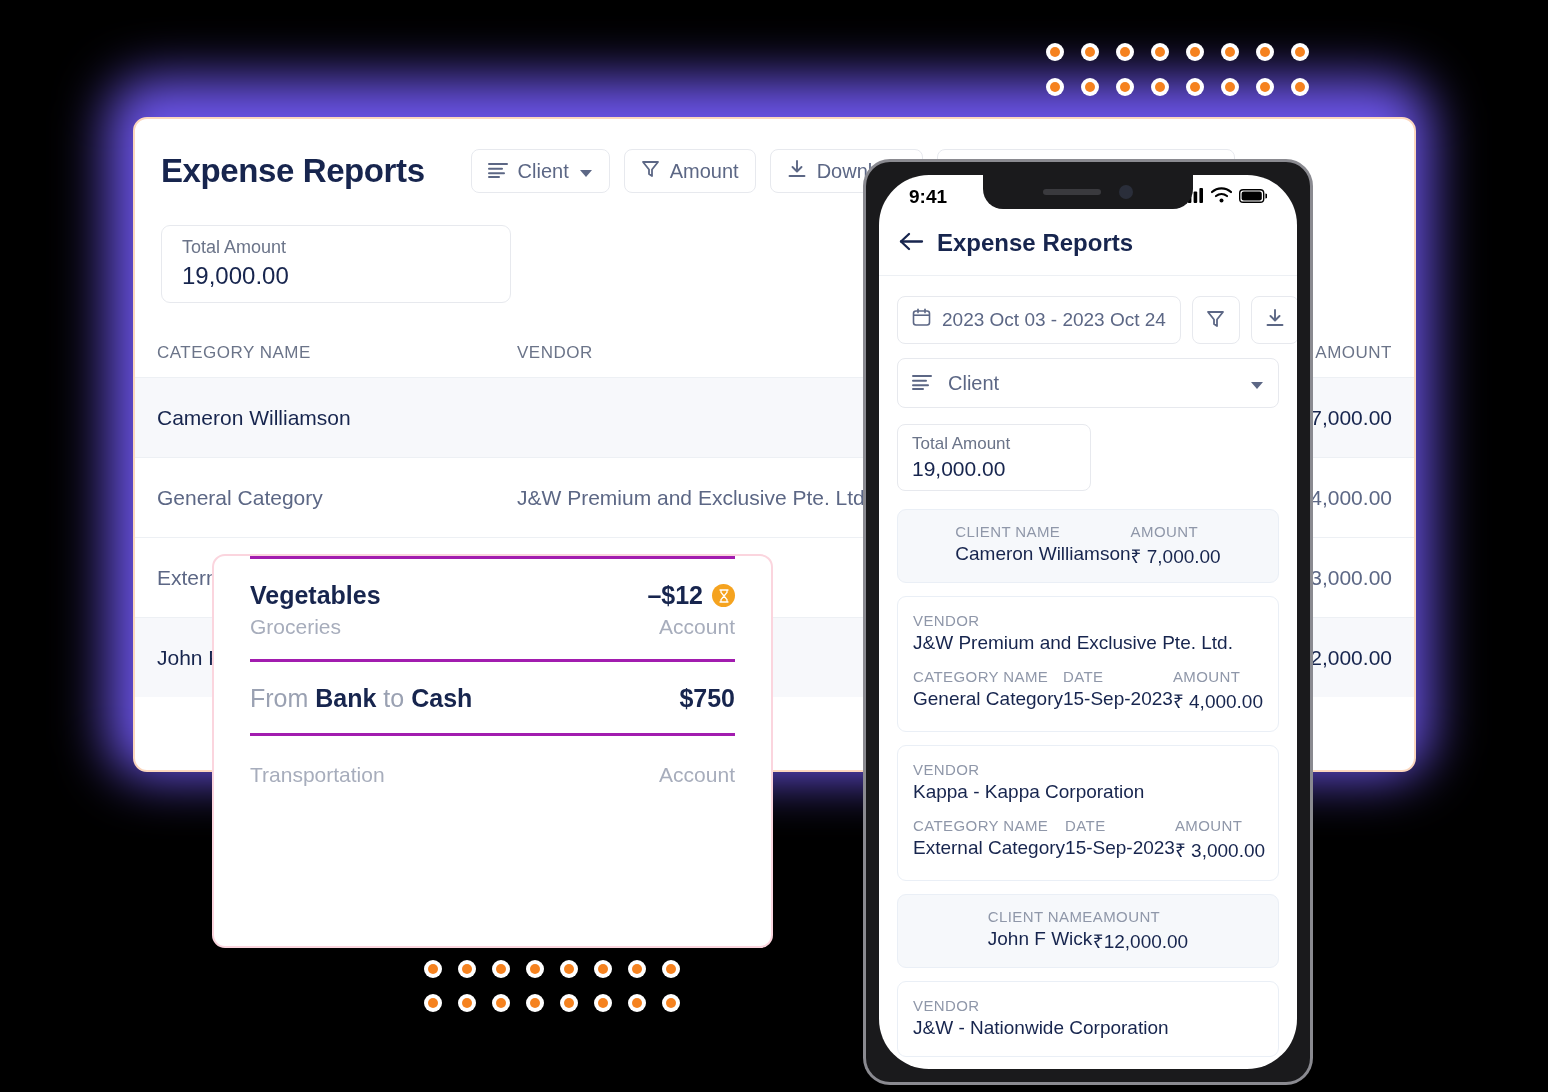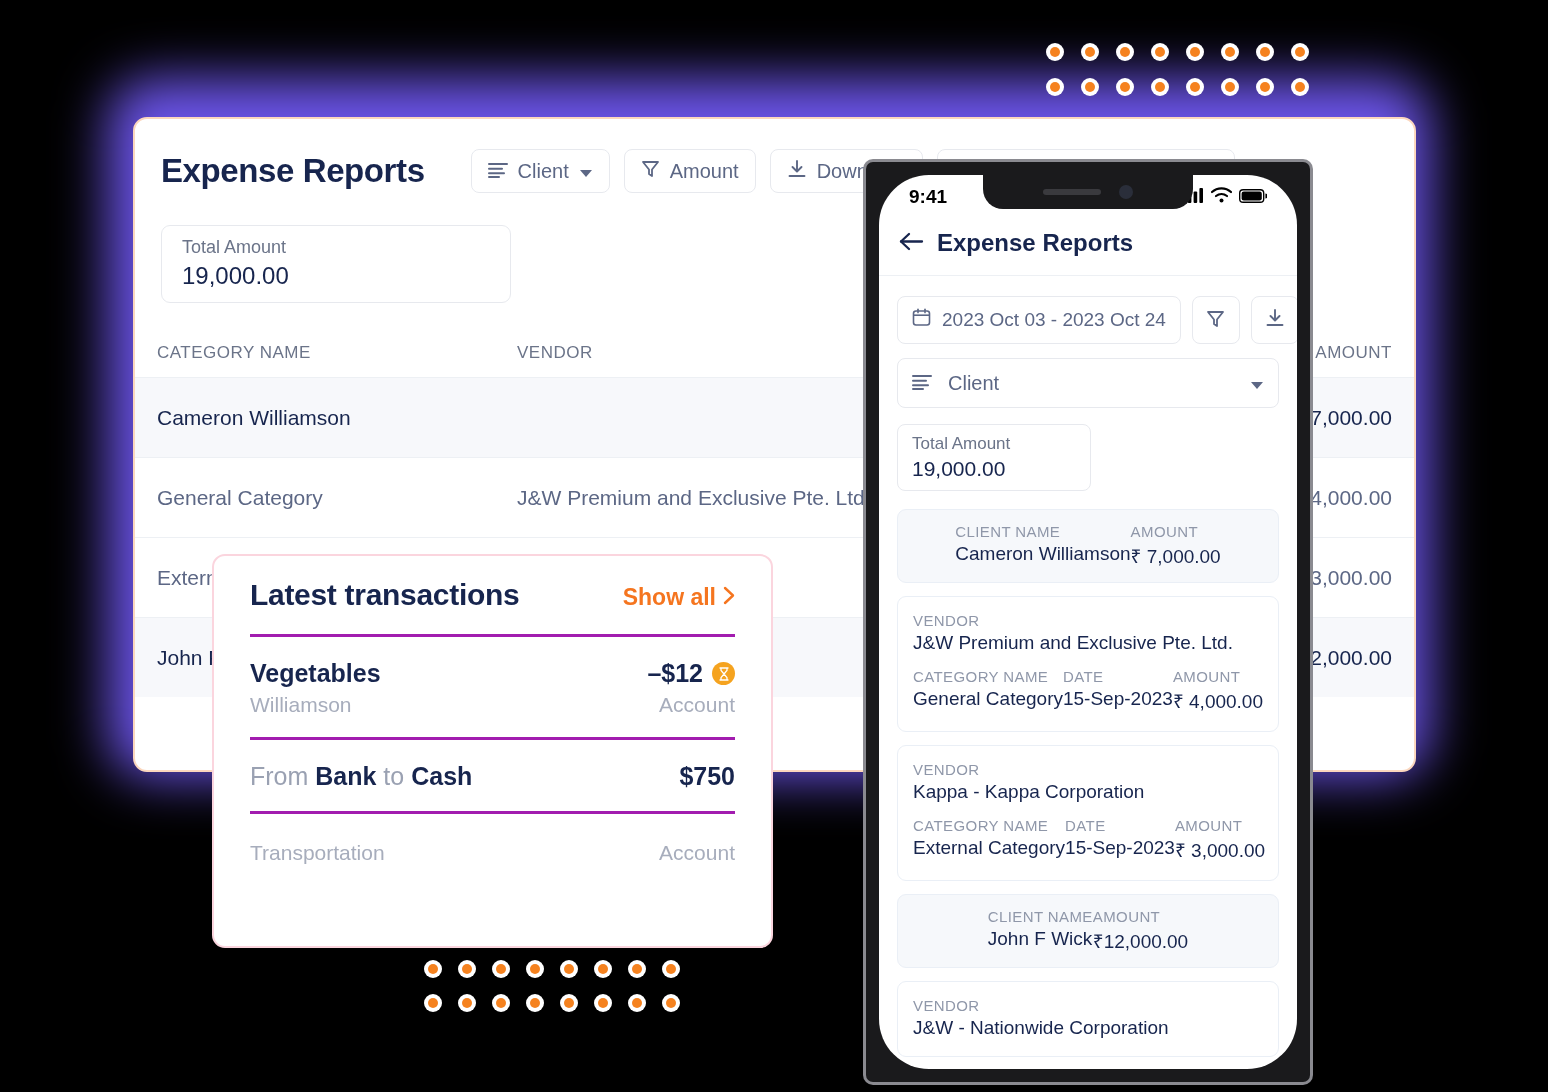--- a/index.html
+++ b/index.html
@@ -179,21 +179,21 @@
     background: #F5A31F;
     display: inline-flex; align-items: center; justify-content: center;
   }
 
   
   #phone {
     position: absolute;
     left: 866px; top: 162px;
     width: 444px; height: 920px;
     background: #1A1A1C;
-    border-radius: 7px;
+    border-radius: 24px;
     padding: 13px;
     box-shadow: 0 0 0 3px #8A8A90;
   }
   #phone-screen {
     position: relative;
     width: 100%; height: 100%;
     background: #FFFFFF;
     border-radius: 50px;
     overflow: hidden;
   }
@@ -423,46 +423,35 @@
             <div class="col-cat">John F Wick</div>
             <div class="col-ven"></div>
             <div class="col-amt">12,000.00</div>
           </div>
         </div>
     </div>
 
   </div>
 
   <div id="latest-card">
-    <div class="lt-head">
-      <div class="lt-title">Latest transactions</div>
-      <div class="lt-showall">
-        <span>Show all</span>
-        <span>
-          <svg width="12" height="19" viewBox="0 0 12 19">
-              <path d="M2 2 L10 9.5 L2 17" fill="none" stroke="#F5751F" stroke-width="2.4" stroke-linecap="round" stroke-linejoin="round"></path>
-            </svg>
-        </span>
-      </div>
-    </div>
     <div id="lt-rows">
         <div class="lt-row">
           <div class="lt-line">
             <div class="lt-name">Vegetables</div>
             <div class="lt-amt">
               <span>–$12</span>
               <span class="badge">
                 <svg width="12" height="14" viewBox="0 0 12 14">
                   <path d="M2 1 H10 M2 13 H10 M3 1 V3.4 L6 7 L9 3.4 V1 M3 13 V10.6 L6 7 L9 10.6 V13" fill="none" stroke="#FFFFFF" stroke-width="1.3" stroke-linecap="round" stroke-linejoin="round"></path>
                 </svg>
               </span>
             </div>
           </div>
           <div class="lt-sub">
-            <span>Williamson</span>
+            <span>Groceries</span>
             <span>Account</span>
           </div>
         </div>
         <div class="lt-row">
           <div class="lt-line">
             <div class="lt-name xfer">From <b>Bank</b> to <b>Cash</b></div>
             <div class="lt-amt">
               <span>$750</span>
             </div>
           </div>

